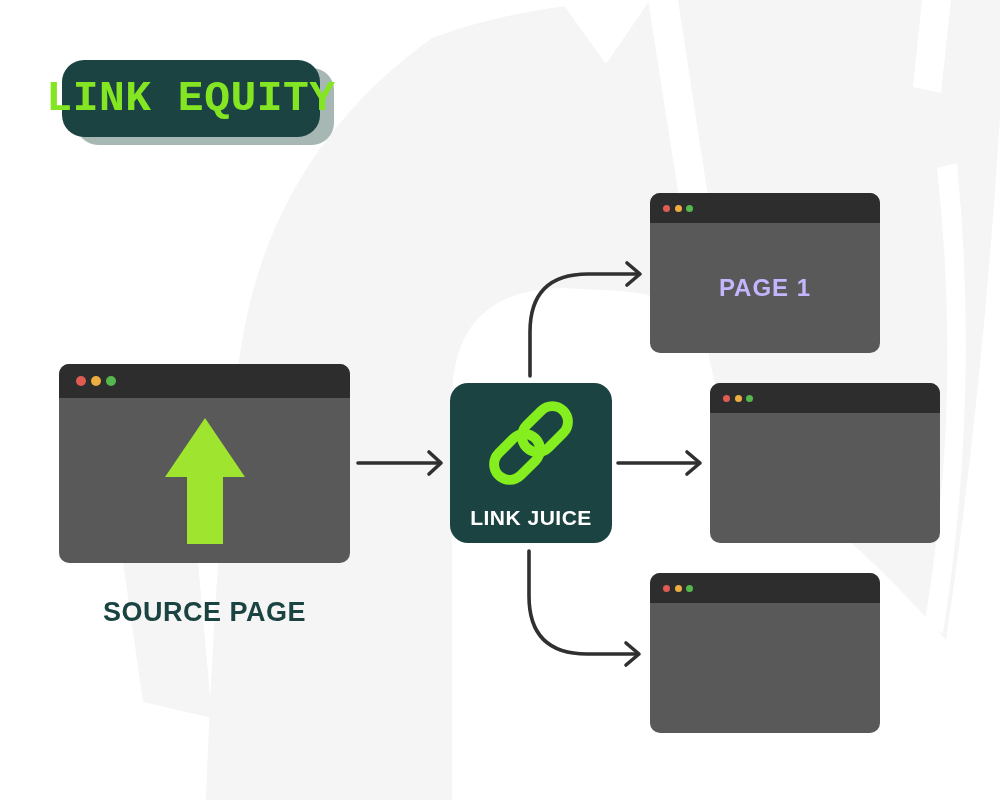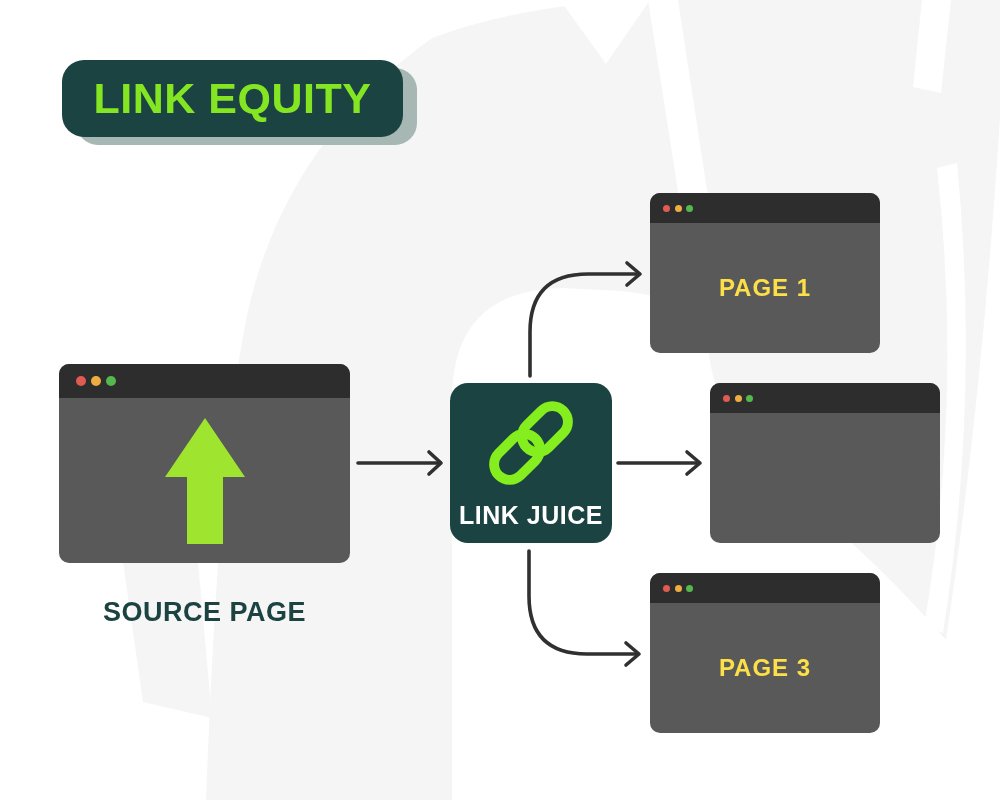--- a/index.html
+++ b/index.html
@@ -12,25 +12,25 @@
     font-family: "Liberation Sans", sans-serif;
   }
   svg.layer {
     position: absolute; left: 0; top: 0;
     width: 1000px; height: 800px;
   }
 
   
   .title-badge {
     position: absolute; left: 62px; top: 60px;
-    width: 341px; height: 77px;
+    width: 258px; height: 77px;
     background: #1b4341;
     border-radius: 22px;
     box-shadow: 14px 8px 0 0 #a6b7b4;
-    display: flex; align-items: center; justify-content: center;
+    display: flex; align-items: center; justify-content: center; font-family: Liberation Mono, monospace;
   }
   .title-badge span {
     color: #84e622;
     font-size: 43px;
     font-weight: 700;
     letter-spacing: 0.5px;
     white-space: nowrap;
   }
 
   
@@ -49,21 +49,21 @@
   .dot { border-radius: 50%; display: inline-block; }
   .dot.red    { background: #e05b51; }
   .dot.yellow { background: #eead41; }
   .dot.green  { background: #55b84c; }
 
   .window-body {
     flex: 1 1 auto;
     display: flex; align-items: center; justify-content: center;
   }
   .page-label {
-    color: #fde047;
+    color: #c4b5fd;
     font-size: 24px;
     font-weight: 700;
     letter-spacing: 1px;
     white-space: nowrap;
   }
 
   
   .source-window { left: 59px; top: 364px; width: 291px; height: 199px; }
   .source-window .titlebar { height: 34px; padding-left: 17px; }
   .source-window .dot { width: 10px; height: 10px; margin-right: 5px; }
@@ -96,21 +96,21 @@
     display: flex; flex-direction: column;
     align-items: center; justify-content: flex-end;
     padding-bottom: 13px;
   }
   .juice-box .chain-wrap {
     position: absolute; left: 50%; top: 8px;
     transform: translateX(-50%);
   }
   .juice-label {
     color: #ffffff;
-    font-size: 25px;
+    font-size: 21px;
     font-weight: 700;
     letter-spacing: 0.5px;
     white-space: nowrap;
   }
 </style>
 </head>
 <body>
 
 <svg class="layer" viewBox="0 0 1000 800" aria-hidden="true">
 
@@ -208,16 +208,13 @@
     <span class="dot green"></span>
   </div>
 </div>
 
 <div class="window page-window page-window-3">
   <div class="titlebar">
     <span class="dot red"></span>
     <span class="dot yellow"></span>
     <span class="dot green"></span>
   </div>
-  <div class="window-body">
-    <span class="page-label">PAGE 3</span>
-  </div>
 </div>
 
 </body></html>

